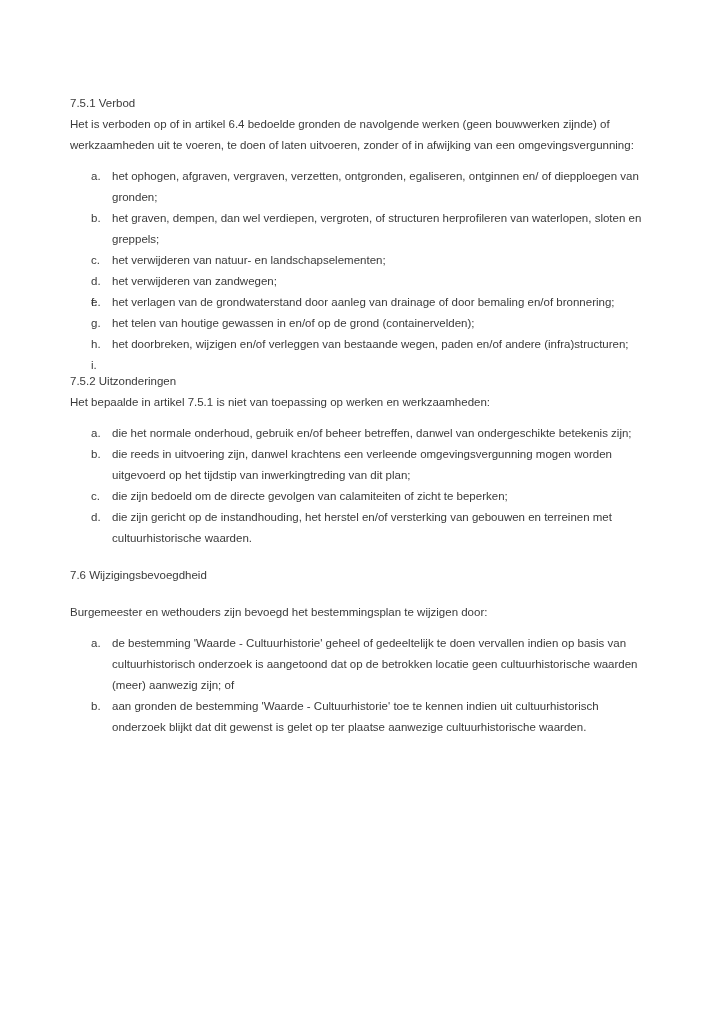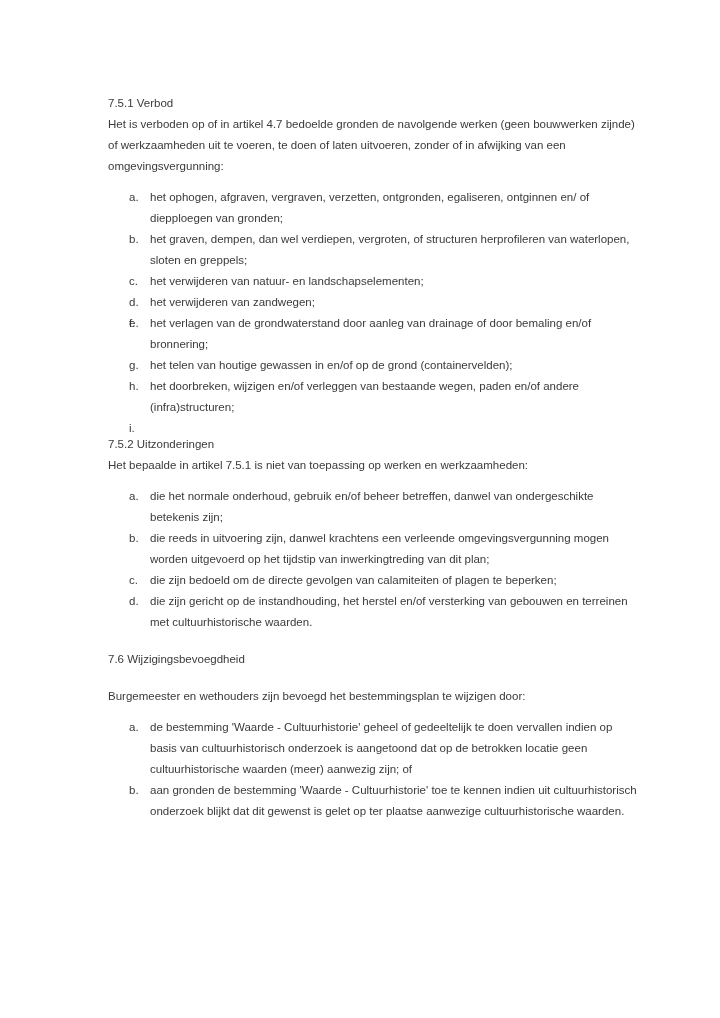--- a/index.html
+++ b/index.html
@@ -11,21 +11,21 @@
     width: 720px;
     height: 1018px;
     font-family: "Liberation Sans", sans-serif;
     color: #3a3a3a;
     overflow: hidden;
   }
   .page {
     box-sizing: border-box;
     width: 720px;
     height: 1018px;
-    padding: 93px 78px 0 108px;
+    padding: 93px 78px 0 70px;
     font-size: 11.5px;
     line-height: 21px;
     text-align: left;
   }
   .section { margin-top: 16px; }
   .section:first-child { margin-top: 0; }
   .heading {
     font-size: 11.5px;
     font-weight: normal;
     margin: 0;
@@ -47,41 +47,41 @@
     top: 0;
   }
 </style>
 </head>
 <body>
 
 <div class="page">
 
   <div class="section">
     <h2 class="heading">7.5.1 Verbod</h2>
-    <p class="intro">Het is verboden op of in artikel 4.7 bedoelde gronden de navolgende werken (geen bouwwerken zijnde) of werkzaamheden uit te voeren, te doen of laten uitvoeren, zonder of in afwijking van een omgevingsvergunning:</p>
+    <p class="intro">Het is verboden op of in artikel 6.4 bedoelde gronden de navolgende werken (geen bouwwerken zijnde) of werkzaamheden uit te voeren, te doen of laten uitvoeren, zonder of in afwijking van een omgevingsvergunning:</p>
     <ol class="items">
       <li class="item"><span class="marker">a.</span><span>het ophogen, afgraven, vergraven, verzetten, ontgronden, egaliseren, ontginnen en/ of diepploegen van gronden;</span></li>
       <li class="item"><span class="marker">b.</span><span>het graven, dempen, dan wel verdiepen, vergroten, of structuren herprofileren van waterlopen, sloten en greppels;</span></li>
       <li class="item"><span class="marker">c.</span><span>het verwijderen van natuur- en landschapselementen;</span></li>
       <li class="item"><span class="marker">d.</span><span>het verwijderen van zandwegen;</span></li>
       <li class="item"><span class="marker">e.</span></li>
       <li class="item"><span class="marker">f.</span><span>het verlagen van de grondwaterstand door aanleg van drainage of door bemaling en/of bronnering;</span></li>
       <li class="item"><span class="marker">g.</span><span>het telen van houtige gewassen in en/of op de grond (containervelden);</span></li>
       <li class="item"><span class="marker">h.</span><span>het doorbreken, wijzigen en/of verleggen van bestaande wegen, paden en/of andere (infra)structuren;</span></li>
       <li class="item"><span class="marker">i.</span></li>
     </ol>
   </div>
 
   <div class="section">
     <h2 class="heading">7.5.2 Uitzonderingen</h2>
     <p class="intro">Het bepaalde in artikel 7.5.1 is niet van toepassing op werken en werkzaamheden:</p>
     <ol class="items">
       <li class="item"><span class="marker">a.</span><span>die het normale onderhoud, gebruik en/of beheer betreffen, danwel van ondergeschikte betekenis zijn;</span></li>
       <li class="item"><span class="marker">b.</span><span>die reeds in uitvoering zijn, danwel krachtens een verleende omgevingsvergunning mogen worden uitgevoerd op het tijdstip van inwerkingtreding van dit plan;</span></li>
-      <li class="item"><span class="marker">c.</span><span>die zijn bedoeld om de directe gevolgen van calamiteiten of plagen te beperken;</span></li>
+      <li class="item"><span class="marker">c.</span><span>die zijn bedoeld om de directe gevolgen van calamiteiten of zicht te beperken;</span></li>
       <li class="item"><span class="marker">d.</span><span>die zijn gericht op de instandhouding, het herstel en/of versterking van gebouwen en terreinen met cultuurhistorische waarden.</span></li>
     </ol>
   </div>
 
   <div class="section">
     <h2 class="heading">7.6 Wijzigingsbevoegdheid</h2>
   </div>
 
   <div class="section">
     <p class="intro">Burgemeester en wethouders zijn bevoegd het bestemmingsplan te wijzigen door:</p>

